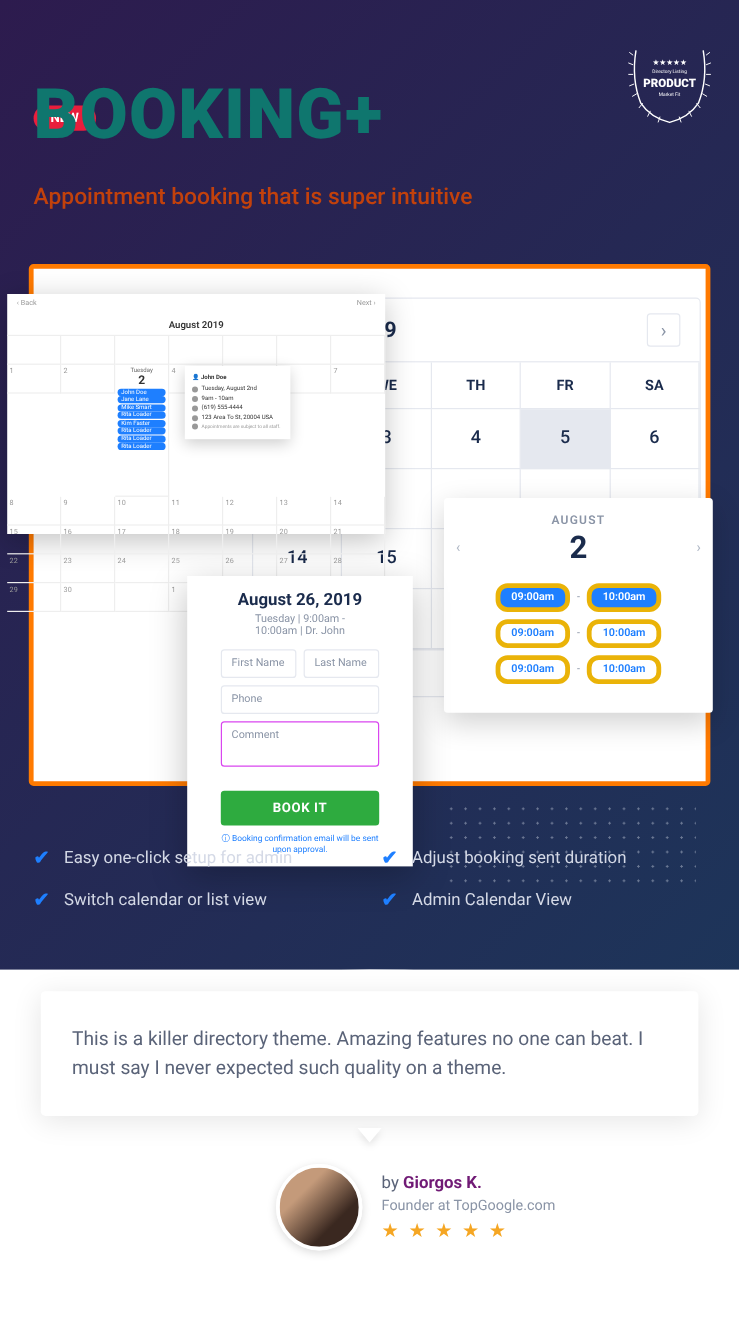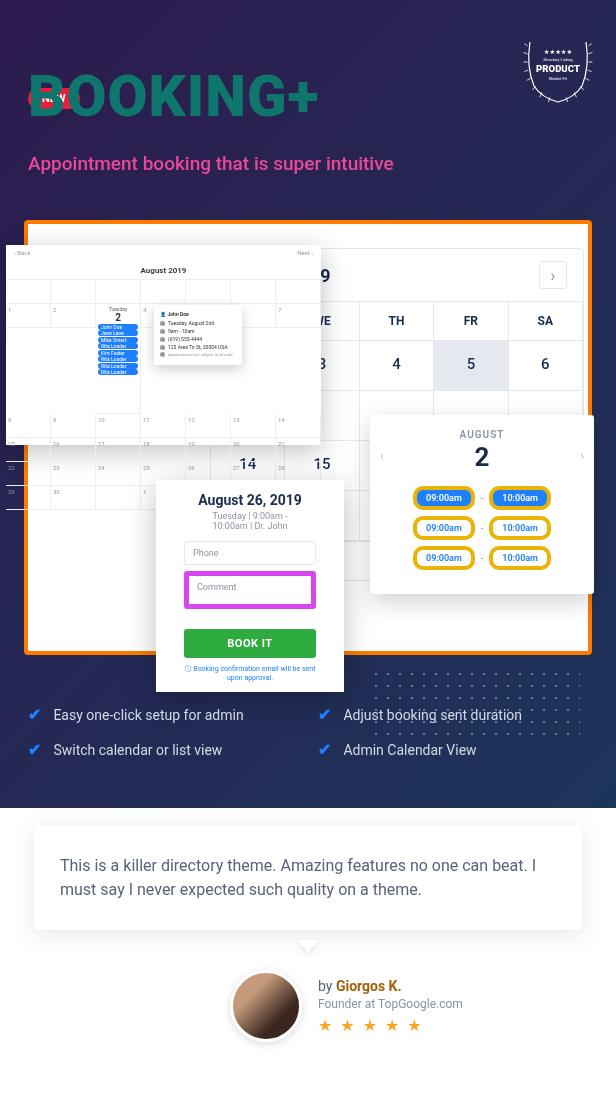--- a/index.html
+++ b/index.html
@@ -1,21 +1,21 @@
 <!DOCTYPE html>
 <html><head>
   <meta charset="utf-8">
   <style>
     * { margin:0; padding:0; box-sizing:border-box; font-family:-apple-system,BlinkMacSystemFont,"Segoe UI",Roboto,sans-serif; }
     body { width:616px; height:1098px; background:linear-gradient(135deg,#2d1b4e 0%,#1a3a5c 100%); overflow:hidden; position:relative; }
     .new-badge { position:absolute; top:40px; left:28px; background:#e91e3c; color:#fff; font-size:11px; font-weight:700; padding:4px 14px; border-radius:12px;margin-top:48px; }
     .product-badge { position:absolute; top:26px; right:18px; width:80px; height:80px; }
     .product-badge svg { width:100%; height:100%; }
     .hero-title { position:absolute; top:62px; left:28px; color:#0f766e; font-size:58px; font-weight:900; letter-spacing:1px; }
-    .hero-sub { position:absolute; top:152px; left:28px; color:#ec4899; font-size:19px; font-weight:500; }
+    .hero-sub { position:absolute; top:152px; left:28px; color:#c2410c; font-size:19px; font-weight:500; }
     .orange-frame { position:absolute; top:220px; left:24px; width:568px; height:435px; border:4px solid #ff7a00; background:#fff; border-radius:4px; }
     .admin-cal { position:absolute; top:245px; left:6px; width:315px; height:200px; background:#fff; box-shadow:0 6px 24px rgba(0,0,0,0.25); font-size:7px; color:#333; }
     .admin-cal-header { text-align:center; padding:6px 0 4px; font-weight:600; font-size:8px; }
     .admin-cal-grid { display:grid; grid-template-columns:repeat(7,1fr); border-top:1px solid #eee; }
     .admin-cell { border-right:1px solid #eee; border-bottom:1px solid #eee; height:24px; padding:2px; font-size:6px; position:relative; }
     .admin-cell .num { color:#999; }
     .event-pill { background:#1e7fff; color:#fff; border-radius:6px; padding:0 3px; font-size:5px; margin:.5px 0; display:block; white-space:nowrap; overflow:hidden; }
     .admin-day { text-align:center; font-size:6px; color:#999; padding:2px; }
     .admin-popup { position:absolute; top:60px; left:148px; width:88px; background:#fff; box-shadow:0 4px 12px rgba(0,0,0,.2); padding:6px; font-size:5px; color:#333; }
     .admin-popup .line { margin:2px 0; display:flex; gap:3px; align-items:center; }
@@ -39,36 +39,36 @@
     .slot-popup .arrows { position:absolute; top:34px; width:100%; left:0; display:flex; justify-content:space-between; padding:0 10px; color:#b0b8c6; font-size:12px; }
     .slot-row { display:flex; gap:6px; justify-content:center; margin:6px 0; align-items:center; }
     .slot-chip { border:4px solid #eab308; color:#1e7fff; border-radius:10px; padding:3px 9px; font-size:9px; font-weight:600; }
     .slot-chip.fill { background:#1e7fff; color:#fff; }
     .slot-dash { color:#8a94a6; font-size:9px; }
     .book-form { position:absolute; top:480px; left:156px; width:188px; background:#fff; box-shadow:0 8px 28px rgba(0,0,0,.25); padding:12px 28px 10px; }
     .book-form .date { text-align:center; font-size:14px; font-weight:700; color:#1a2b4c; }
     .book-form .sub { text-align:center; font-size:9px; color:#8a94a6; margin:3px 12px 10px; }
     .book-row { display:flex; gap:6px; margin-bottom:6px; }
     .book-input { flex:1; border:1px solid #e5e8ef; border-radius:3px; padding:6px 8px; font-size:9px; color:#8a94a6; }
-    .book-area { border:5px solid #d946ef; border-radius:3px; padding:6px 8px; font-size:9px; color:#8a94a6; height:38px; margin-bottom:8px; }
+    .book-area { border:1px solid #d946ef; border-radius:3px; padding:6px 8px; font-size:9px; color:#8a94a6; height:38px; margin-bottom:8px; }
     .book-btn { background:#2eab3f; color:#fff; text-align:center; padding:8px; font-size:11px; font-weight:700; border-radius:3px; letter-spacing:.5px;margin-top:20px; }
     .book-note { font-size:7px; color:#1e7fff; margin-top:6px; text-align:center; }
     .dots { position:absolute; top:668px; left:370px; width:210px; height:70px; background-image:radial-gradient(#b8c0d0 1px, transparent 1px); background-size:12px 12px; opacity:.5; }
     .features { position:absolute; top:705px; left:28px; width:560px; display:grid; grid-template-columns:1fr 1fr; gap:16px 20px; }
     .feat { display:flex; align-items:center; gap:12px; font-size:14px; color:#d4d9e6; }
     .check { color:#1e7fff; font-size:16px; font-weight:900; }
     .white-panel { position:absolute; top:808px; left:0; width:616px; height:290px; background:#fff; }
     .white-curve { position:absolute; top:778px; left:0; width:616px; height:60px; }
     .testimonial { position:absolute; top:826px; left:34px; width:548px; background:#fff; box-shadow:0 4px 24px rgba(0,0,0,.1); border-radius:4px; padding:28px 26px; }
     .testimonial p { font-size:16px; color:#5a6378; line-height:1.5; }
     .tri { position:absolute; top:940px; left:298px; width:0; height:0; border-left:10px solid transparent; border-right:10px solid transparent; border-top:12px solid #fff; filter:drop-shadow(0 3px 3px rgba(0,0,0,.1)); }
     .author { position:absolute; top:970px; left:230px; display:flex; align-items:center; gap:16px; }
     .avatar { width:72px; height:72px; border-radius:50%; border:3px solid #fff; box-shadow:0 2px 8px rgba(0,0,0,.15); background:linear-gradient(135deg,#c49a7a 30%,#3a2820 70%); }
     .author-txt .by { font-size:14px; color:#5a6378; }
-    .author-txt .by b { color:#a16207; font-weight:700; }
+    .author-txt .by b { color:#701a75; font-weight:700; }
     .author-txt .role { font-size:12px; color:#8a94a6; margin:3px 0 5px; }
     .stars { color:#f5a623; font-size:16px; letter-spacing:2px; }
   </style>
 </head>
 <body>
 
 <div class="new-badge">NEW</div>
 
 <div class="product-badge">
   <svg viewBox="0 0 100 100">
@@ -244,20 +244,24 @@
         <span class="slot-dash">-</span>
         <span class="slot-chip">10:00am</span>
       </div>
     </div>
 </div>
 
 <div class="book-form">
   <div class="date">August 26, 2019</div>
   <div class="sub">Tuesday  |  9:00am - 10:00am  |  Dr. John</div>
   <div class="book-row">
+    <div class="book-input">First Name</div>
+    <div class="book-input">Last Name</div>
+  </div>
+  <div class="book-row">
       <div class="book-input">Phone</div>
     </div>
   <div class="book-area">Comment</div>
   <div class="book-btn">BOOK IT</div>
   <div class="book-note">ⓘ <span>Booking confirmation email will be sent upon approval.</span></div>
 </div>
 
 <div class="dots"></div>
 
 <div class="features" id="features">

